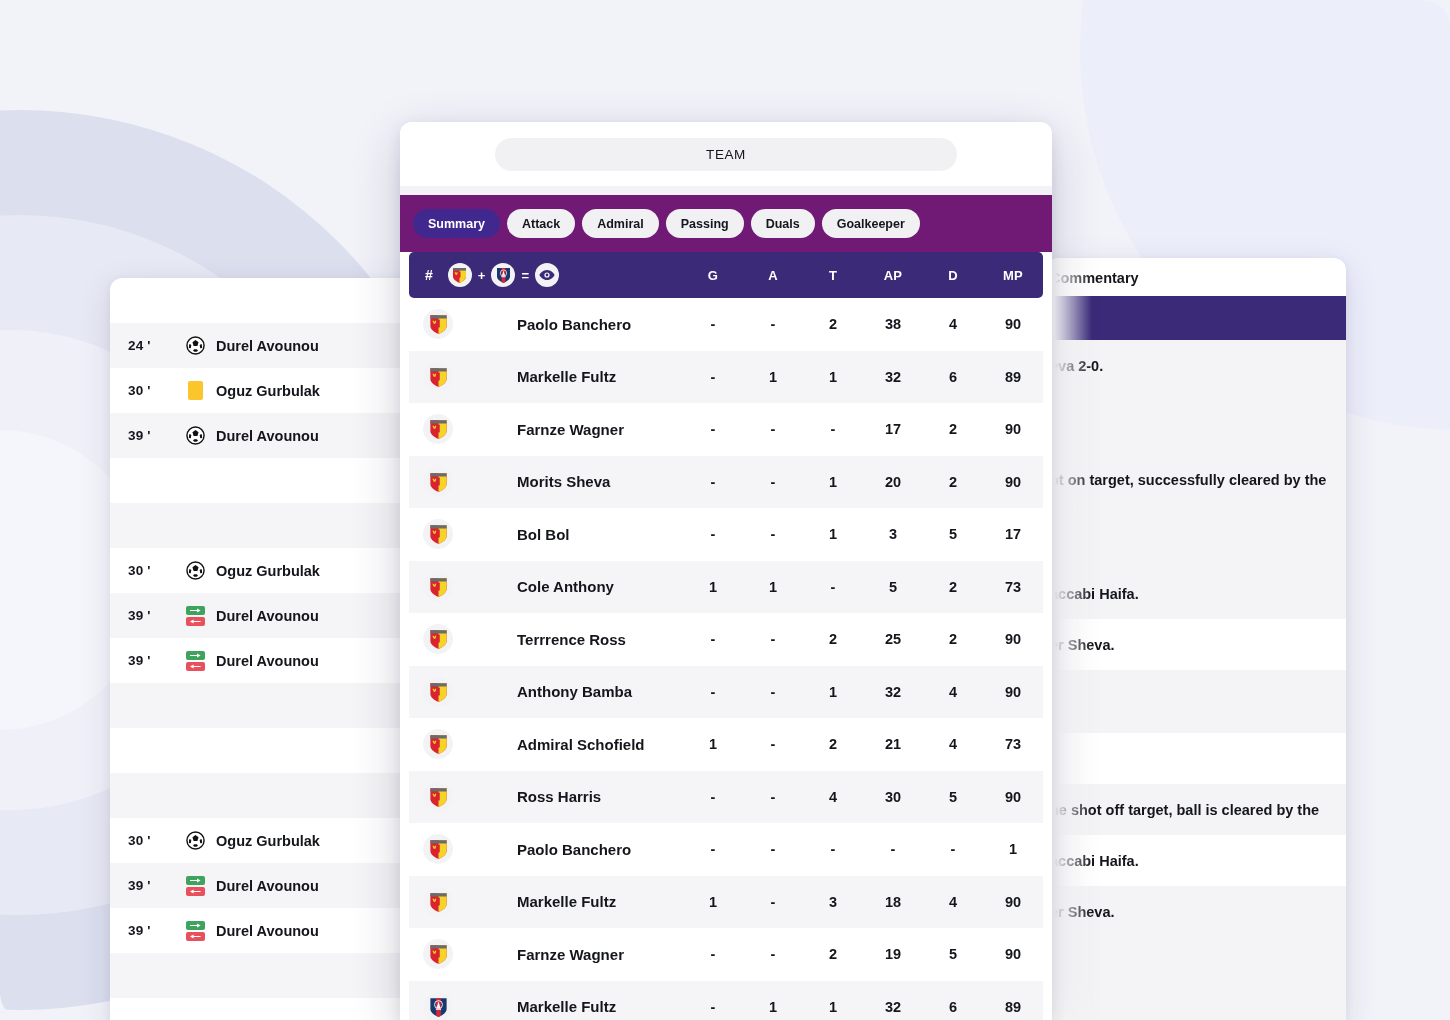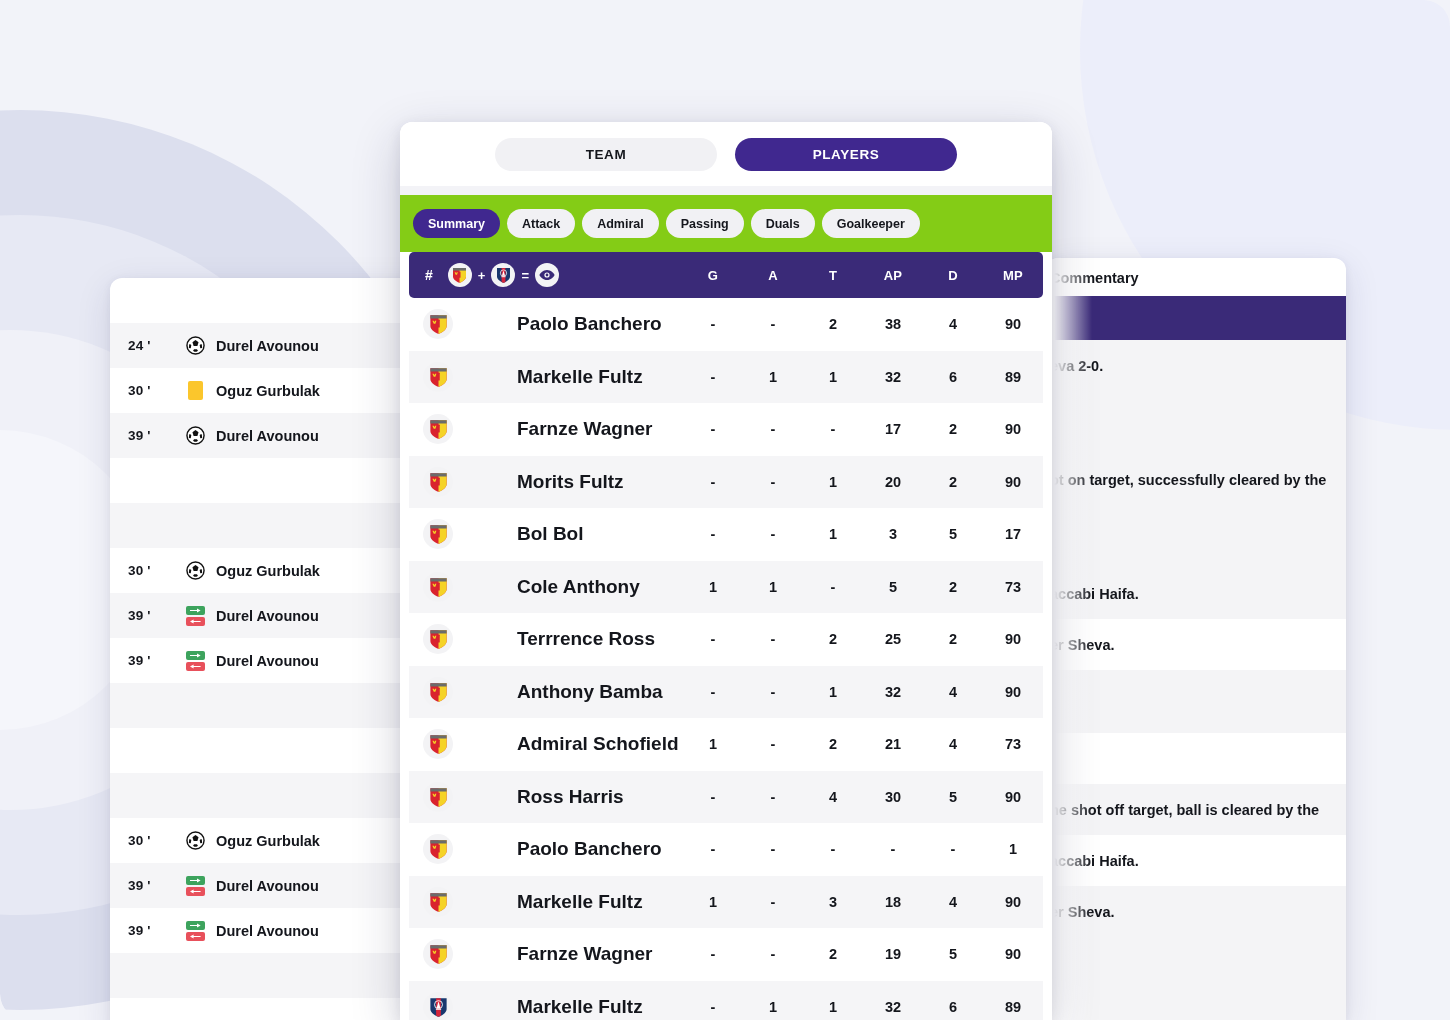--- a/index.html
+++ b/index.html
@@ -98,31 +98,31 @@
     z-index:5;
   }
 
   .toggle-bar {
     height:64px; display:flex; align-items:center; gap:18px;
     padding:0 95px; background:#fff;
   }
   .toggle {
     flex:1; height:33px; border-radius:18px;
     display:flex; align-items:center; justify-content:center;
-    font-size:13.5px; font-weight:700; letter-spacing:.6px;
+    font-size:13.5px; font-weight:400; letter-spacing:.6px;
     border:none; cursor:pointer;
   }
   .toggle.off { background:#f1f1f4; color:#14161c; }
   .toggle.on  { background:#40288f; color:#ffffff; }
 
   .sep { height:9px; background:#f3f3f7; }
 
   .pill-bar {
     height:57px; display:flex; align-items:center; gap:7px;
-    padding:0 13px; background:#84cc16;
+    padding:0 13px; background:#701a75;
   }
   .pill {
     height:29px; padding:0 15px; border-radius:16px;
     display:flex; align-items:center;
     font-size:12.5px; font-weight:700; color:#14161c;
     background:#f1f1f4; border:none; cursor:pointer; white-space:nowrap;
   }
   .pill.active { background:#40288f; color:#fff; }
 
   
@@ -143,21 +143,21 @@
     width:24px; height:24px; border-radius:50%;
     background:#f3f3f5;
     display:flex; align-items:center; justify-content:center;
     flex:none;
   }
   .ic svg { display:block; }
 
   .trow { height:52.5px; font-size:14.5px; font-weight:700; color:#14161c; }
   .trow.alt { background:#f5f5f7; }
   .trow .c-badge { padding-left:14px; }
-  .trow .c-name { font-size:19px; }
+  .trow .c-name { font-size:15px; }
   .trow .c-stat { font-size:14.5px; }
   .badge-wrap {
     width:30px; height:30px; border-radius:50%;
     background:#f3f3f5; display:flex; align-items:center; justify-content:center;
     flex:none;
   }
   .badge-wrap svg { display:block; }
 </style>
 </head>
 <body>
@@ -350,21 +350,20 @@
         <span class="cm-txt">match.</span>
       </div>
     </div>
   <div class="fade"></div>
 </div>
 
 <div class="card card-main">
 
   <div class="toggle-bar">
     <button class="toggle off">TEAM</button>
-    <button class="toggle on">PLAYERS</button>
   </div>
 
   <div class="sep"></div>
 
   <div class="pill-bar" id="pill-bar">
       <button class="pill active">Summary</button>
       <button class="pill">Attack</button>
       <button class="pill">Admiral</button>
       <button class="pill">Passing</button>
       <button class="pill">Duals</button>
@@ -479,21 +478,21 @@
             <span class="badge-wrap">
               <svg width="19" height="20" viewBox="0 0 15 16">
                 <path d="M1 1h13v8.5c0 3.3-4.1 5.4-6.5 6.3C5.1 14.9 1 12.8 1 9.5V1z" fill="#d9232e"></path>
                 <path d="M7.5 1H14v8.5c0 3.3-4.1 5.4-6.5 6.3V1z" fill="#f5d327"></path>
                 <rect x="1" y="1" width="13" height="2.6" fill="#6b6b6b"></rect>
                 <rect x="6.7" y="4.4" width="1.8" height="6.4" rx=".5" fill="#d9232e"></rect>
                 <path d="M2.6 5.3h1.1l.5 1.3.5-1.3h1.1L5 7.8H3.7L2.6 5.3z" fill="#f5d327"></path>
               </svg>
             </span>
           </div>
-          <div class="c-name">Morits Fultz</div>
+          <div class="c-name">Morits Sheva</div>
           <div class="c-stat">-</div>
           <div class="c-stat">-</div>
           <div class="c-stat">1</div>
           <div class="c-stat">20</div>
           <div class="c-stat">2</div>
           <div class="c-stat">90</div>
         </div>
         <div class="trow">
           <div class="c-badge">
             <span class="badge-wrap">

